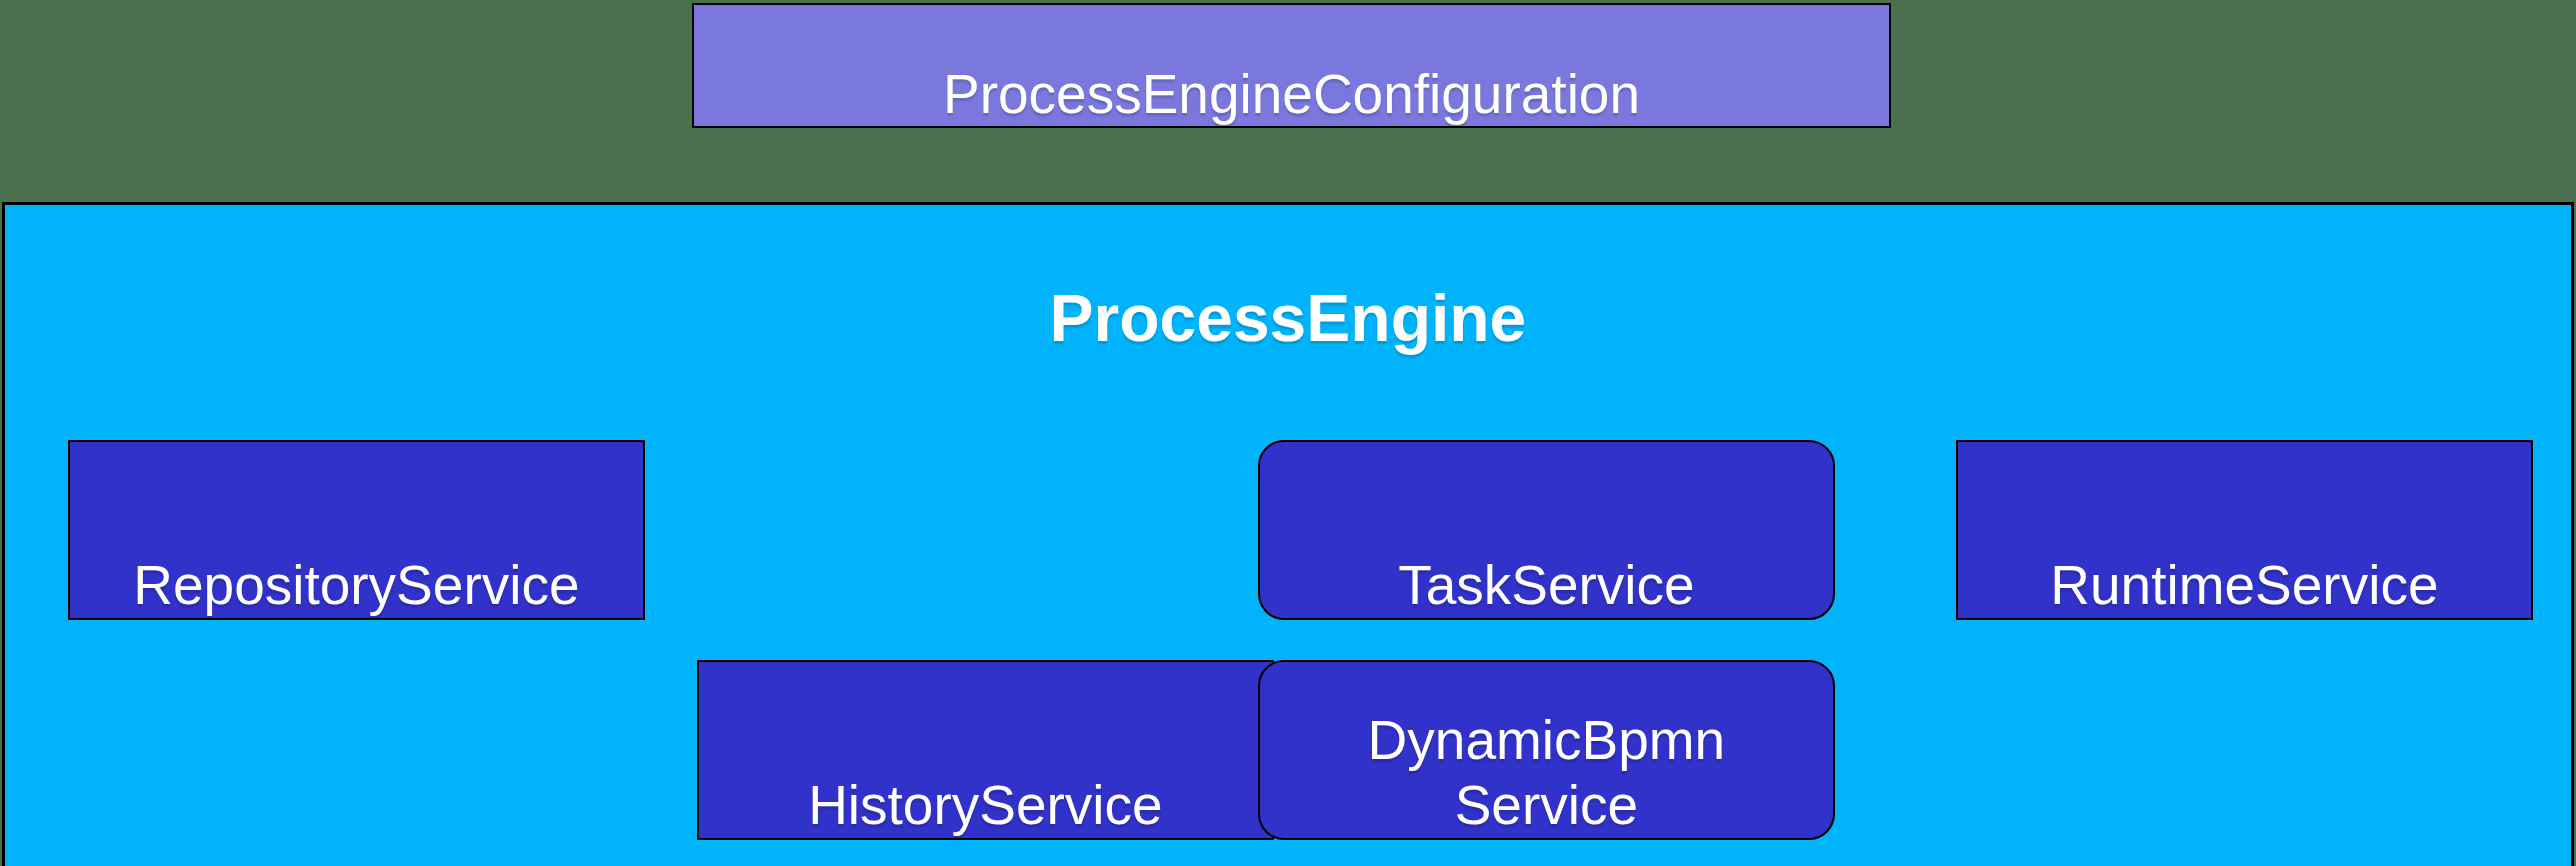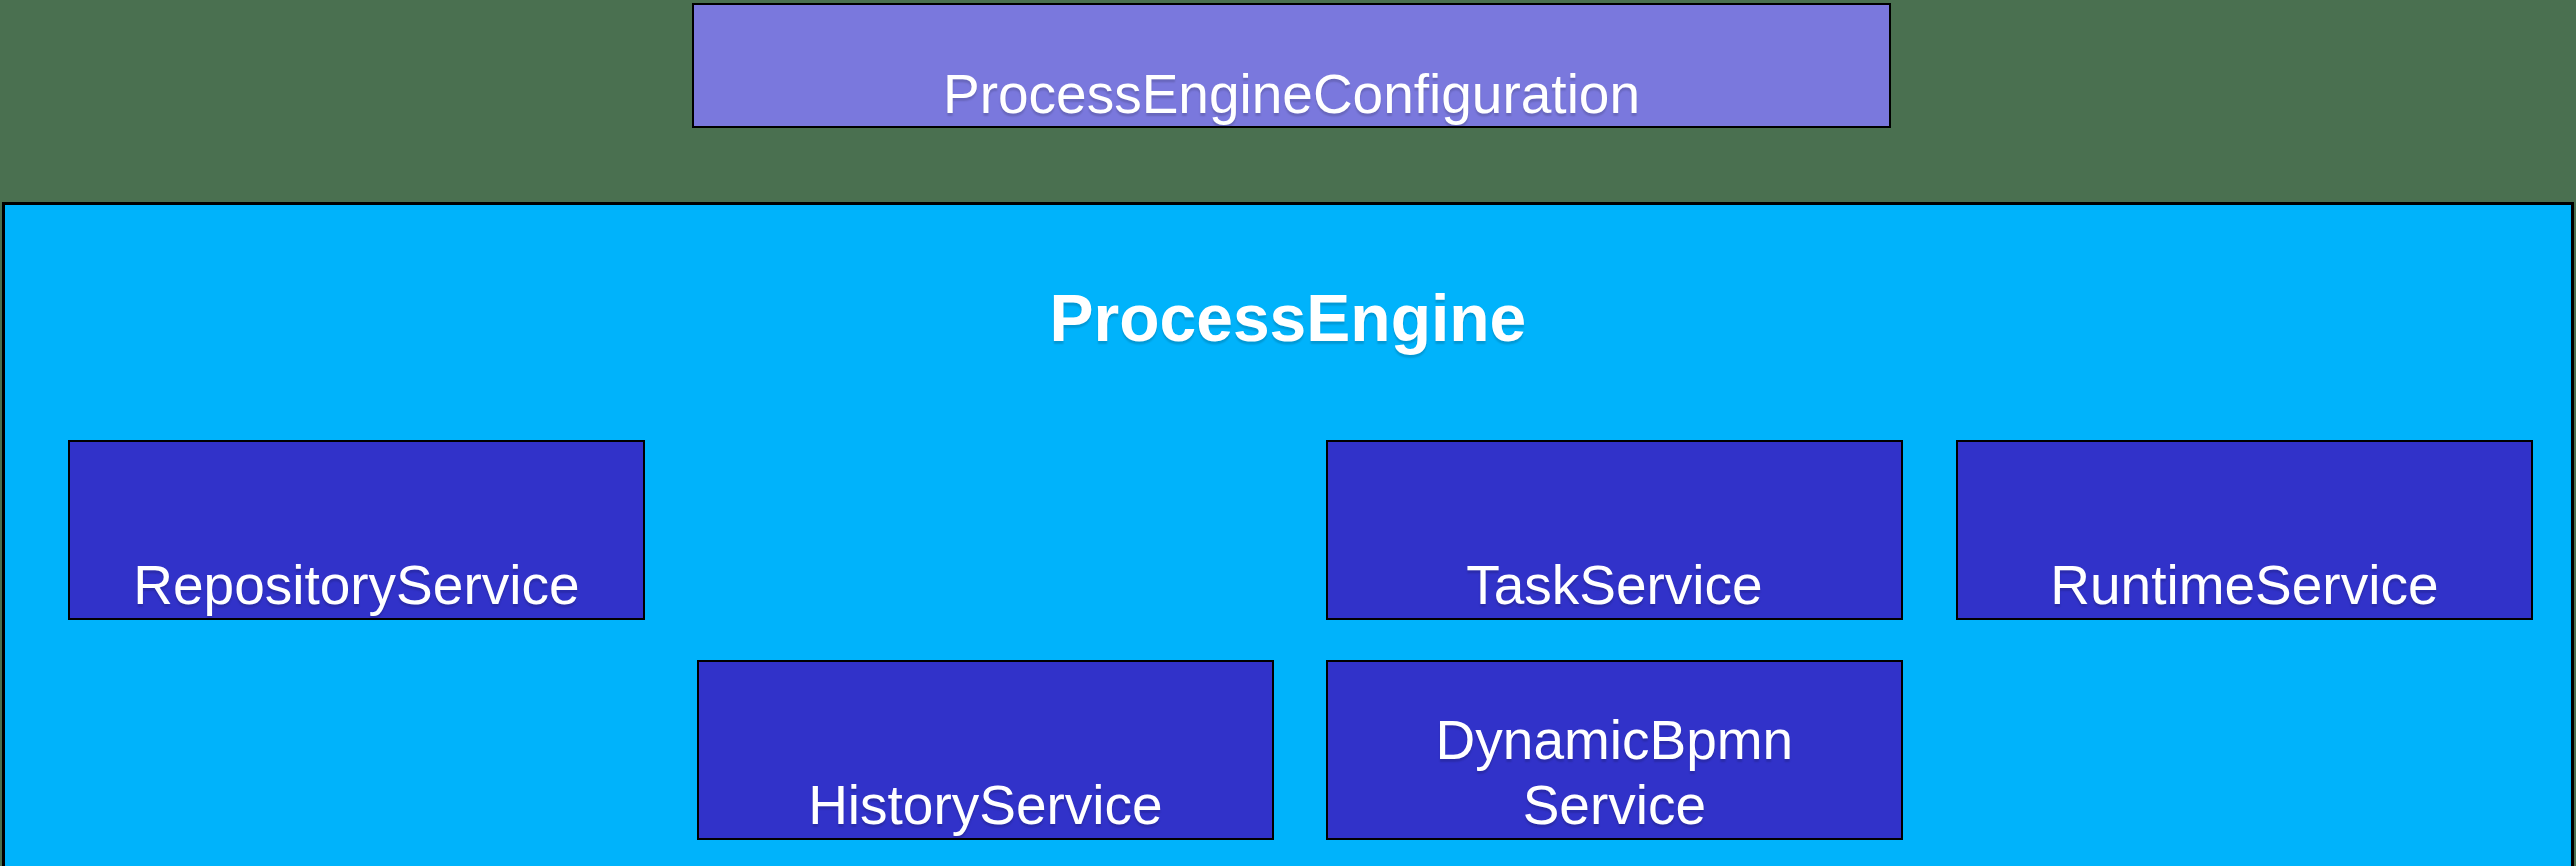--- a/index.html
+++ b/index.html
@@ -64,21 +64,21 @@
     line-height:1.18;
     text-align:center;
     text-shadow:0 2.5px 1.9px rgba(0,0,0,0.15);
     white-space:nowrap;
   }
   
   .r1{top:235px;}  
   .r2{top:455px;}  
   .c1{left:63px;} 
   .c2{left:692px;}
-  .c3{left:1321px;}
+  .c3{left:1253px;border-radius:26px;}
   .c4{left:1951px;}
 </style>
 </head>
 <body>
 
 <div class="canvas">
 
   <div class="config-box">
     <span>ProcessEngineConfiguration</span>
   </div>

